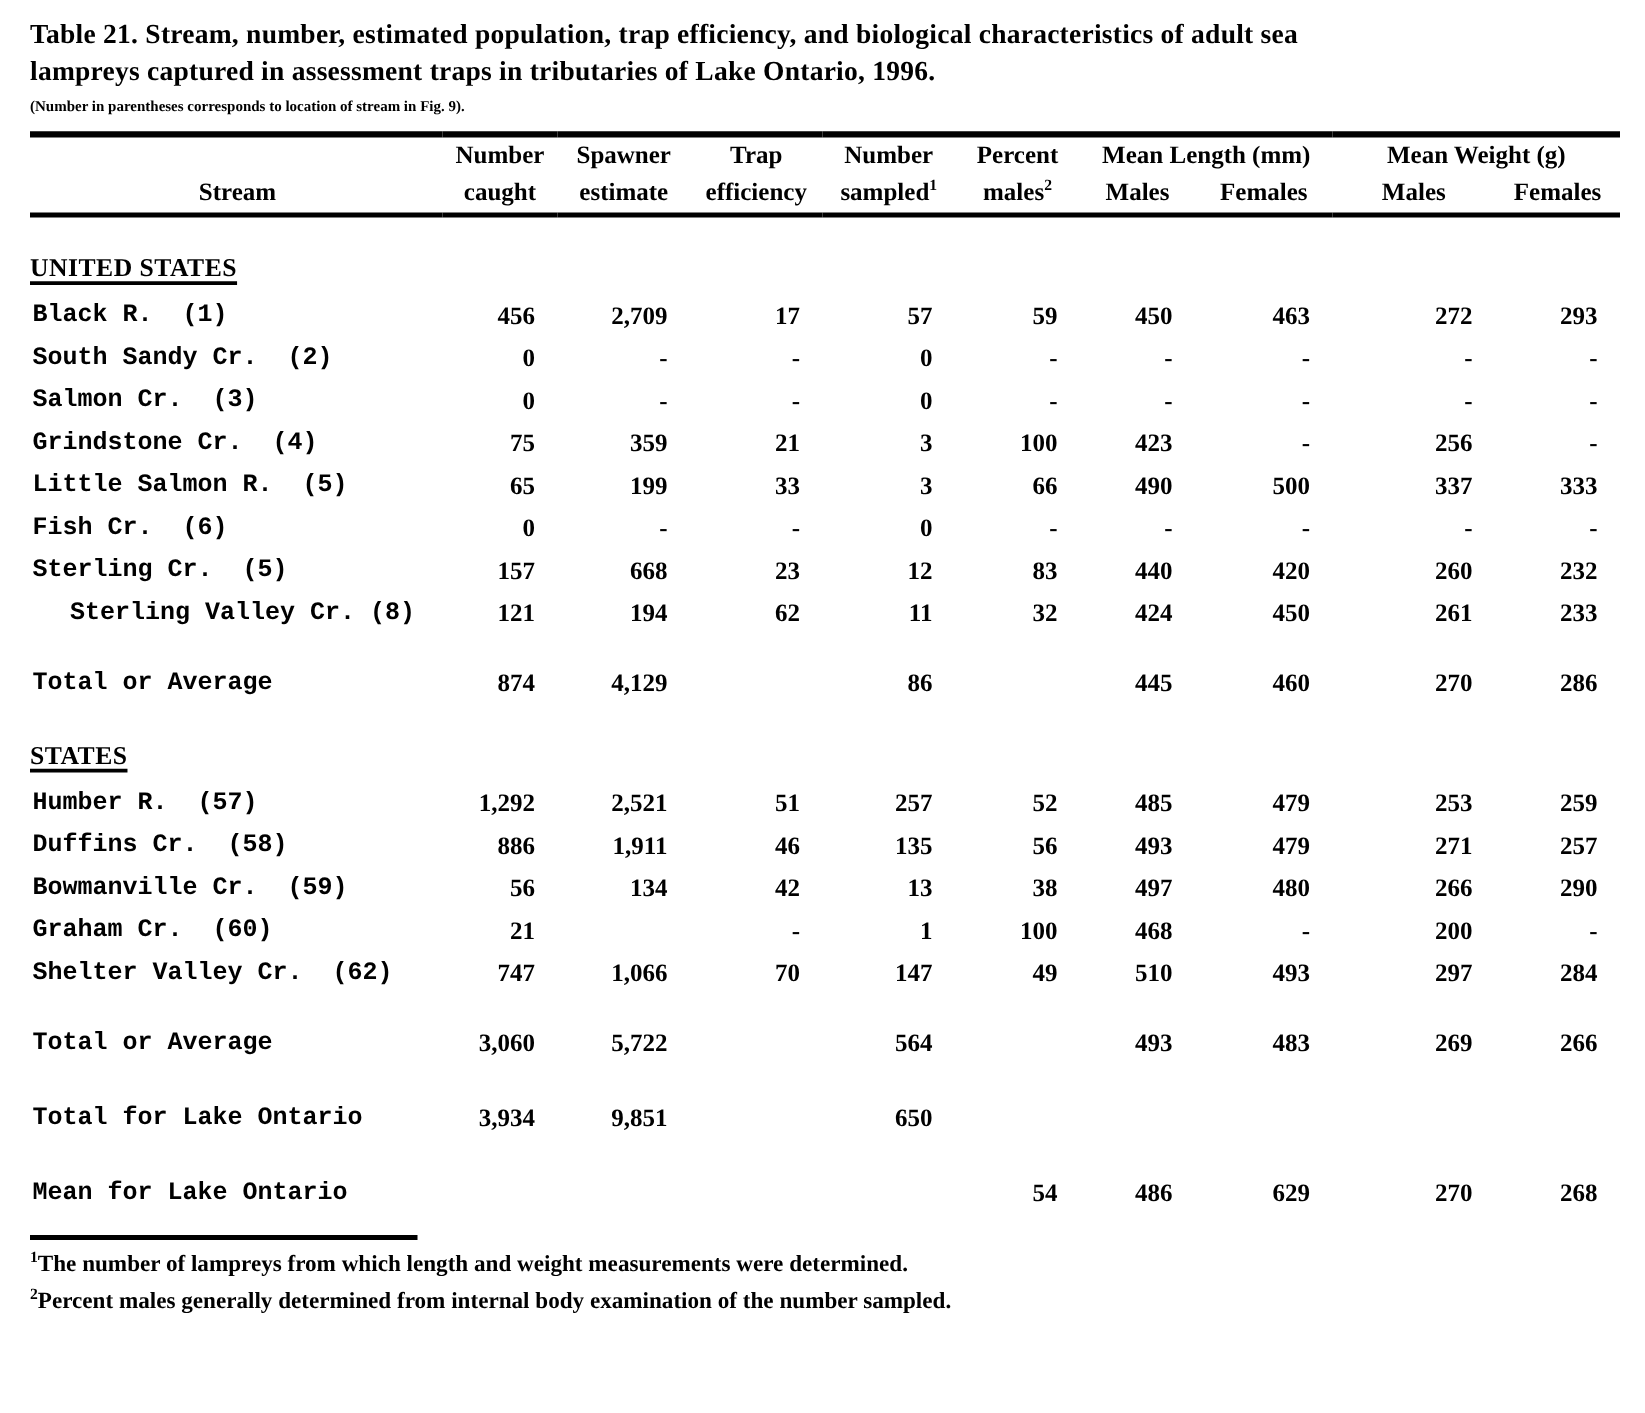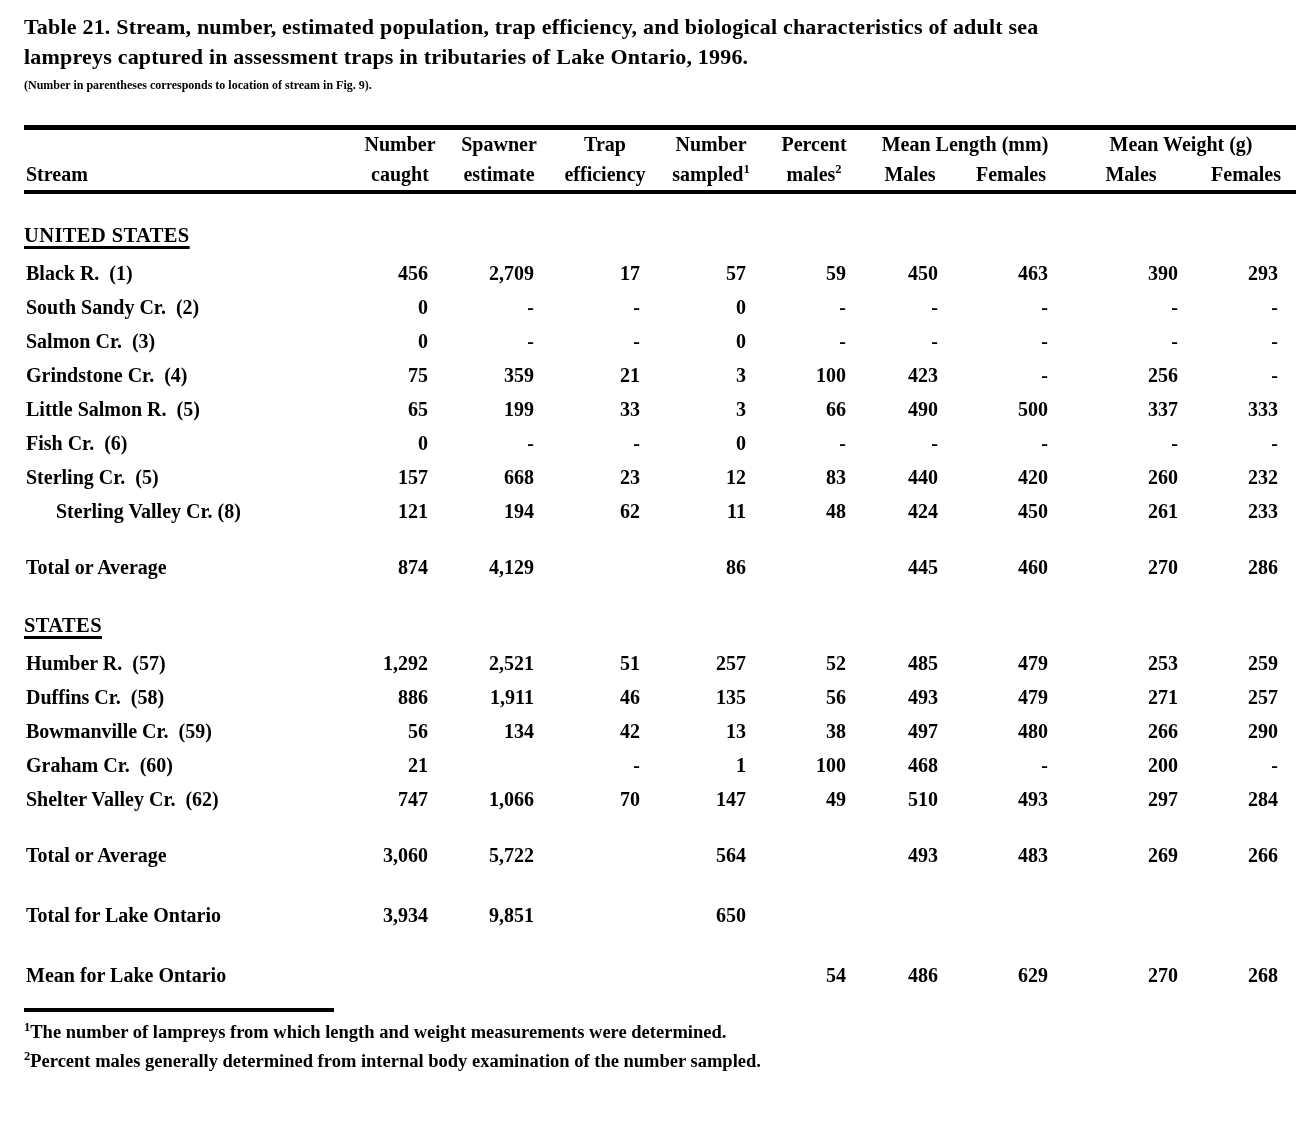--- a/index.html
+++ b/index.html
@@ -19,40 +19,40 @@
 
   
   .title-line { font-size: 22px; line-height: 30px; letter-spacing: 0.2px; }
   .title-note { font-size: 12px; line-height: 24px; margin-top: 1px; }
 
   
   table {
     border-collapse: collapse;
     table-layout: fixed;
     width: 1272px;
-    margin-top: 28px;
+    margin-top: 8px;
     border-top: 5px solid #000;
   }
   thead tr.hdr-bottom th { border-bottom: 4px solid #000; }
   th {
     font-size: 20px;
     line-height: 26px;
     font-weight: 700;
     vertical-align: bottom;
     text-align: center;
     padding: 1px 0 3px 0;
   }
-  th.stream-h { text-align: left; padding-left: 2px; }
+  th.stream-h { text-align: center; padding-left: 2px; }
   td {
     font-size: 20px;
     line-height: 26px;
     padding: 4px 0;
     vertical-align: bottom;
   }
-  td.stream { text-align: left; white-space: pre; padding-left: 2px; }
+  td.stream { text-align: left; white-space: pre; padding-left: 2px; font-family: Liberation Mono, monospace; }
   td.stream.indent { padding-left: 32px; }
   td.num { text-align: right; padding-right: 18px; }
 
   tr.section td { padding-top: 28px; padding-bottom: 8px; }
   .section-label {
     font-size: 20.5px;
     letter-spacing: 0.4px;
     text-decoration: underline;
     text-decoration-thickness: 2.5px;
     text-underline-offset: 4px;
@@ -129,21 +129,21 @@
         </tr>
         <tr class="data">
           <td class="stream">Black R.  (1)</td>
           <td class="num c0">456</td>
           <td class="num c1">2,709</td>
           <td class="num c2">17</td>
           <td class="num c3">57</td>
           <td class="num c4">59</td>
           <td class="num c5">450</td>
           <td class="num c6">463</td>
-          <td class="num c7">390</td>
+          <td class="num c7">272</td>
           <td class="num c8">293</td>
         </tr>
         <tr class="data">
           <td class="stream">South Sandy Cr.  (2)</td>
           <td class="num c0">0</td>
           <td class="num c1">-</td>
           <td class="num c2">-</td>
           <td class="num c3">0</td>
           <td class="num c4">-</td>
           <td class="num c5">-</td>
@@ -210,21 +210,21 @@
           <td class="num c6">420</td>
           <td class="num c7">260</td>
           <td class="num c8">232</td>
         </tr>
         <tr class="data">
           <td class="stream indent">Sterling Valley Cr. (8)</td>
           <td class="num c0">121</td>
           <td class="num c1">194</td>
           <td class="num c2">62</td>
           <td class="num c3">11</td>
-          <td class="num c4">48</td>
+          <td class="num c4">32</td>
           <td class="num c5">424</td>
           <td class="num c6">450</td>
           <td class="num c7">261</td>
           <td class="num c8">233</td>
         </tr>
         <tr class="total">
           <td class="stream">Total or Average</td>
           <td class="num c0">874</td>
           <td class="num c1">4,129</td>
           <td class="num c2"></td>

